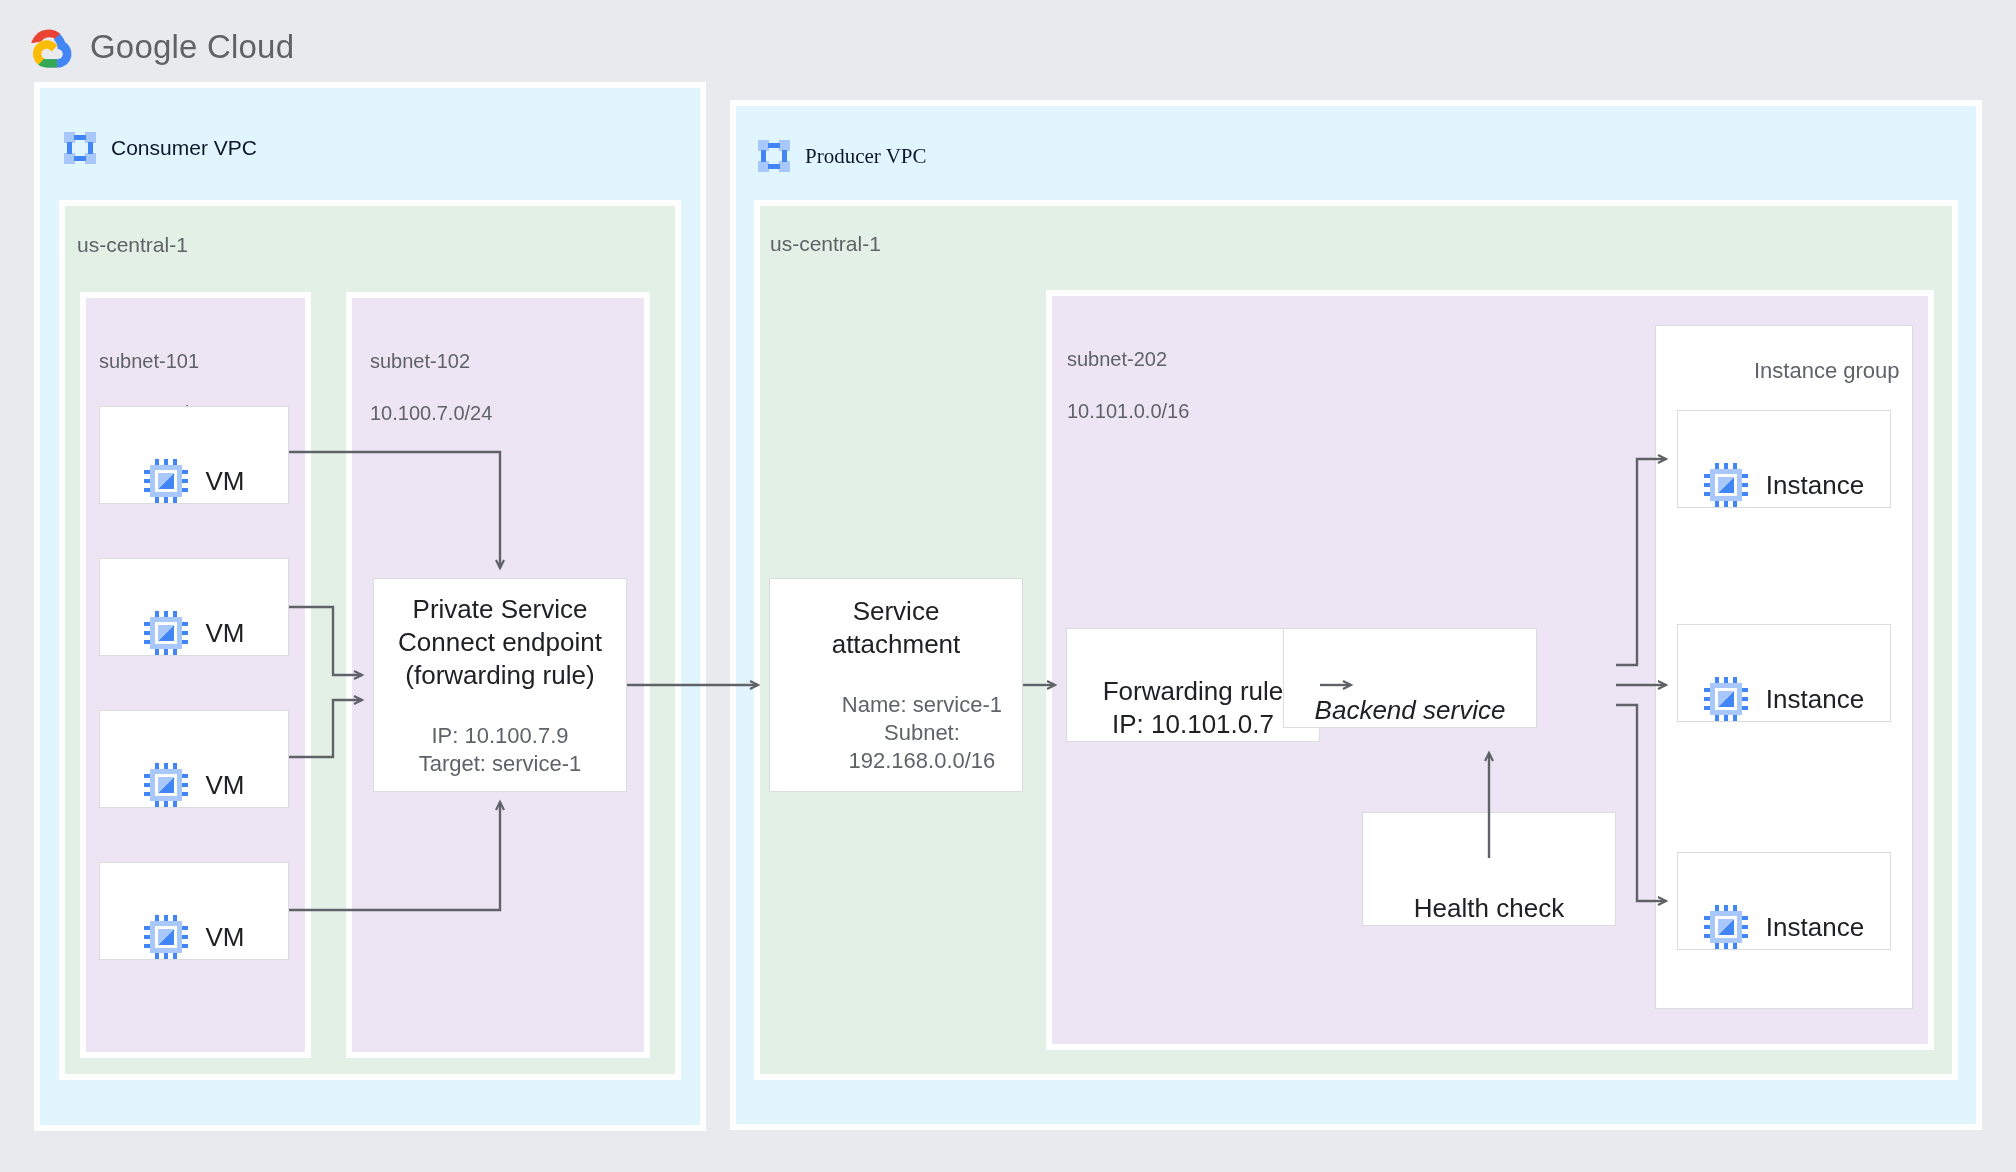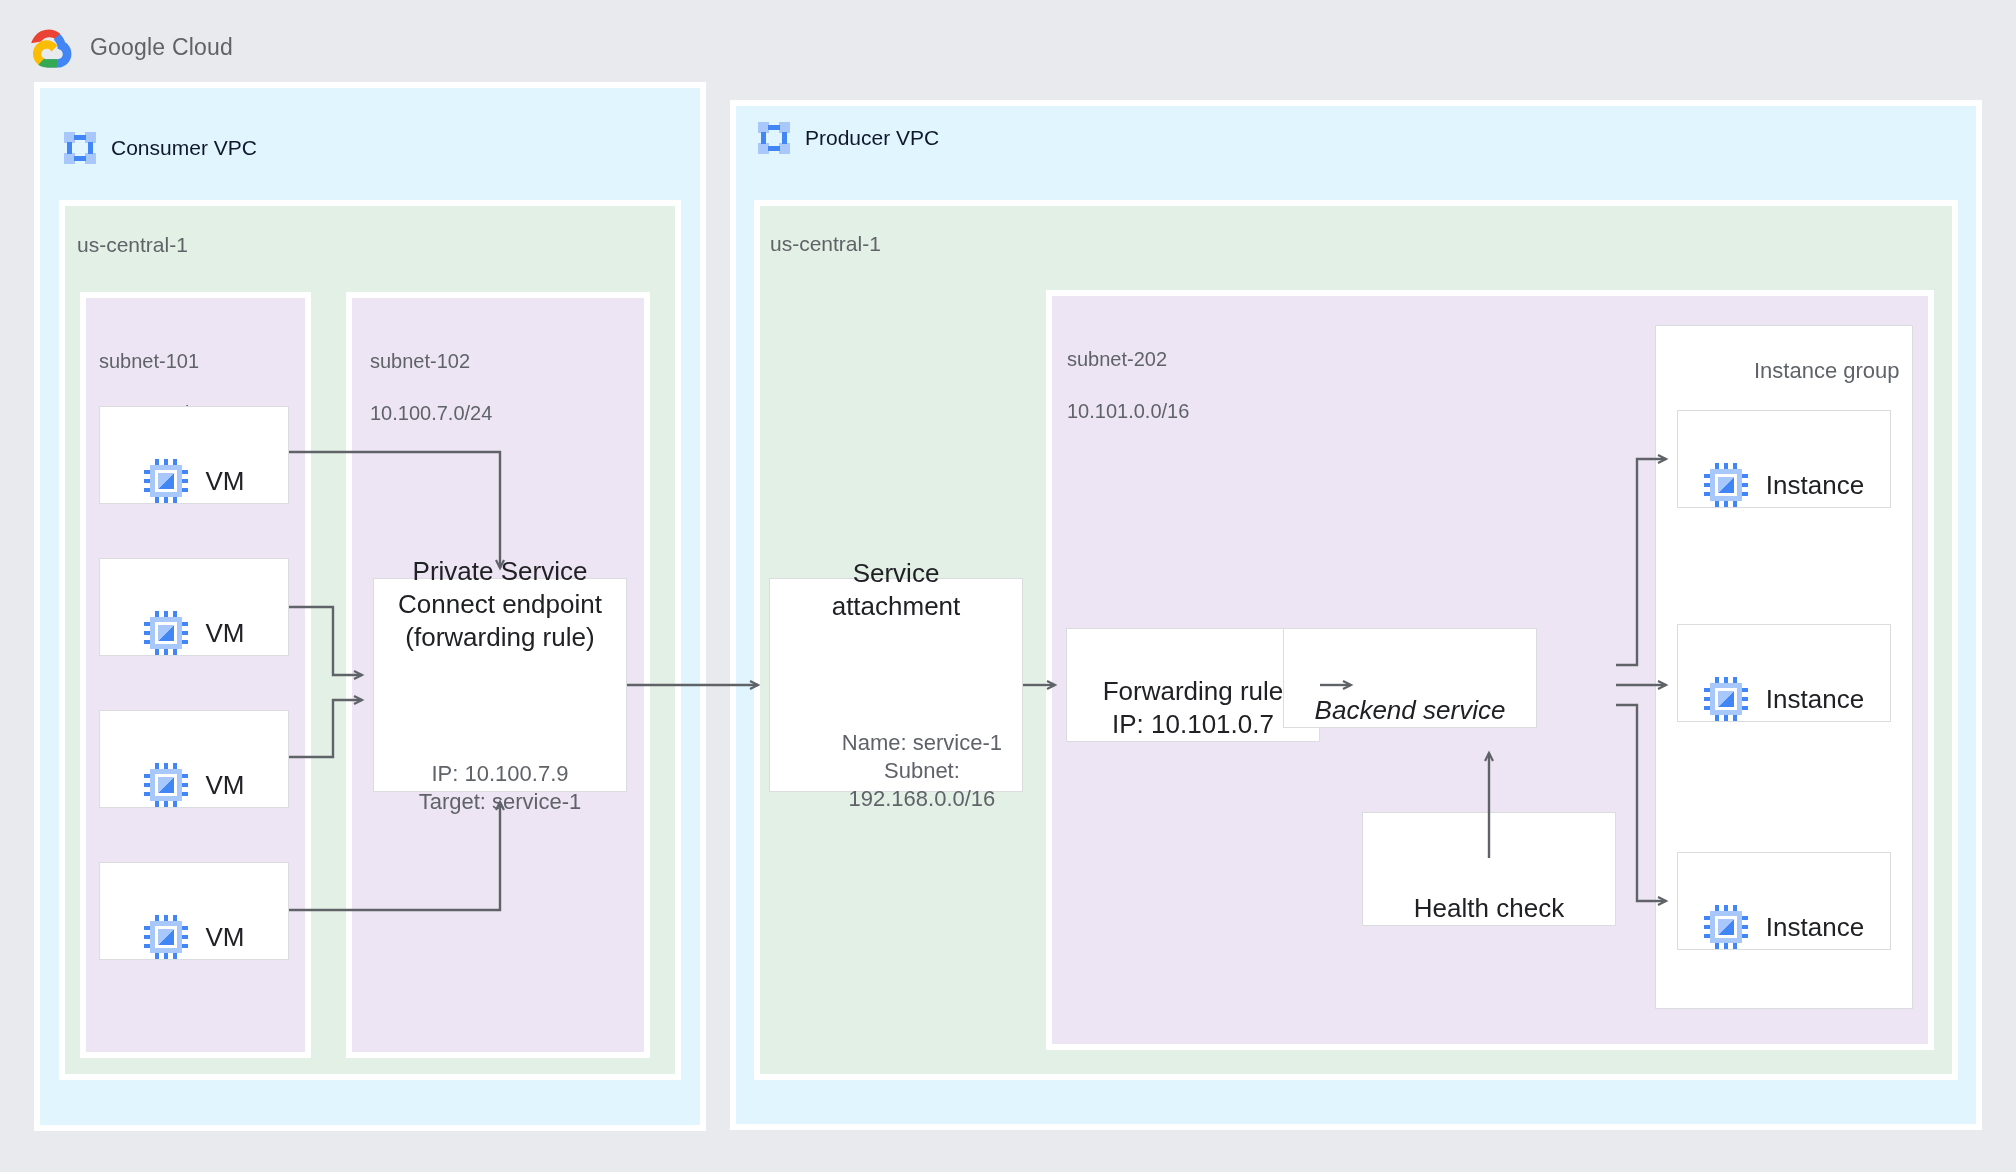--- a/index.html
+++ b/index.html
@@ -8,21 +8,21 @@
     background:#e8eaed;
     font-family:"Liberation Sans", sans-serif;
     overflow:hidden;
     position:relative;
   }
   .canvas{position:absolute;left:0;top:0;width:2016px;height:1172px;}
 
   
   .brand{position:absolute;left:28px;top:26px;display:flex;align-items:center;gap:16px;}
   .brand-logo{width:46px;height:42px;position:relative;}
-  .brand-text{font-size:23px;color:#5f6368;letter-spacing:.2px;white-space:nowrap;}
+  .brand-text{font-size:33px;color:#5f6368;letter-spacing:.2px;white-space:nowrap;}
 
   
   .vpc{
     position:absolute;
     background:#e1f5fe;
     border:6px solid #ffffff;
     box-sizing:border-box;
   }
   .vpc-head{
     position:absolute;display:flex;align-items:center;gap:14px;
@@ -44,21 +44,21 @@
   .node{
     position:absolute;background:#ffffff;border:1.5px solid #dadce0;box-sizing:border-box;
     display:flex;align-items:flex-end;justify-content:center;
   }
   .vmrow{display:flex;align-items:center;gap:18px;}
   .vmlabel{font-size:26px;color:#202124;}
   .chip{width:44px;height:44px;position:relative;flex:0 0 auto;}
 
   .node-stack{
     position:absolute;background:#ffffff;border:1.5px solid #dadce0;box-sizing:border-box;
-    display:flex;flex-direction:column;align-items:center;justify-content:center;gap:38px;
+    display:flex;flex-direction:column;align-items:center;justify-content:center;
   }
   .n-title{font-size:26px;color:#202124;line-height:33px;text-align:center;white-space:pre-line;}
   .n-rule{height:1.5px;background:#dadce0;margin:16px 0 14px 0;}
   .n-sub{font-size:22px;color:#5f6368;line-height:28px;text-align:center;white-space:pre-line;}
 
   .group-box{
     position:absolute;background:#ffffff;border:1.5px solid #dadce0;box-sizing:border-box;
   }
   .group-label{position:absolute;font-size:22px;color:#5f6368;white-space:nowrap;}
 
@@ -229,21 +229,21 @@
   <div class="node-stack" style="left:373px;top:578px;width:254px;height:214px;padding:18px 20px;">
     <div class="n-title">Private Service
 Connect endpoint
 (forwarding rule)</div>
     <div class="n-rule" style="width:188px;"></div>
     <div class="n-sub">IP: 10.100.7.9
 Target: service-1</div>
   </div>
 
   <div class="vpc" style="left:730px;top:100px;width:1252px;height:1030px;"></div>
-  <div class="vpc-head" style="left:757px;top:121px;">
+  <div class="vpc-head" style="left:757px;top:139px;font-family:Liberation Serif, serif;">
     <div class="vpcicon">
       <svg width="34" height="34" viewBox="0 0 34 34">
         <rect x="1" y="1" width="11" height="11" fill="#a8c7fa"></rect>
         <rect x="22" y="1" width="11" height="11" fill="#a8c7fa"></rect>
         <rect x="1" y="22" width="11" height="11" fill="#a8c7fa"></rect>
         <rect x="22" y="22" width="11" height="11" fill="#a8c7fa"></rect>
         <rect x="11" y="4" width="12" height="5" fill="#4285f4"></rect>
         <rect x="11" y="25" width="12" height="5" fill="#4285f4"></rect>
         <rect x="4" y="11" width="5" height="12" fill="#4285f4"></rect>
         <rect x="25" y="11" width="5" height="12" fill="#4285f4"></rect>

